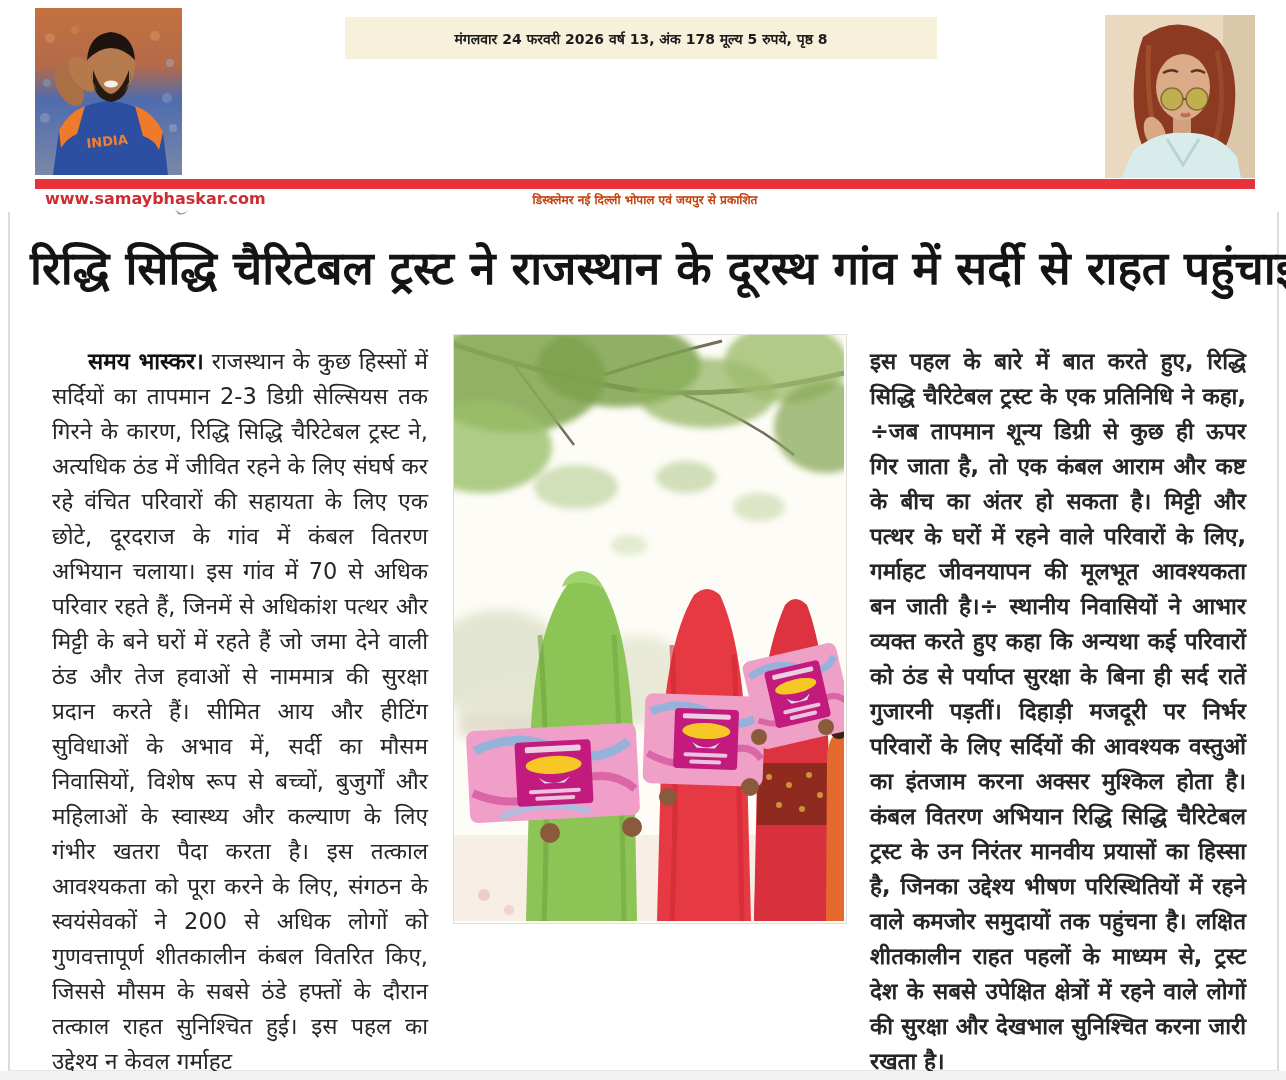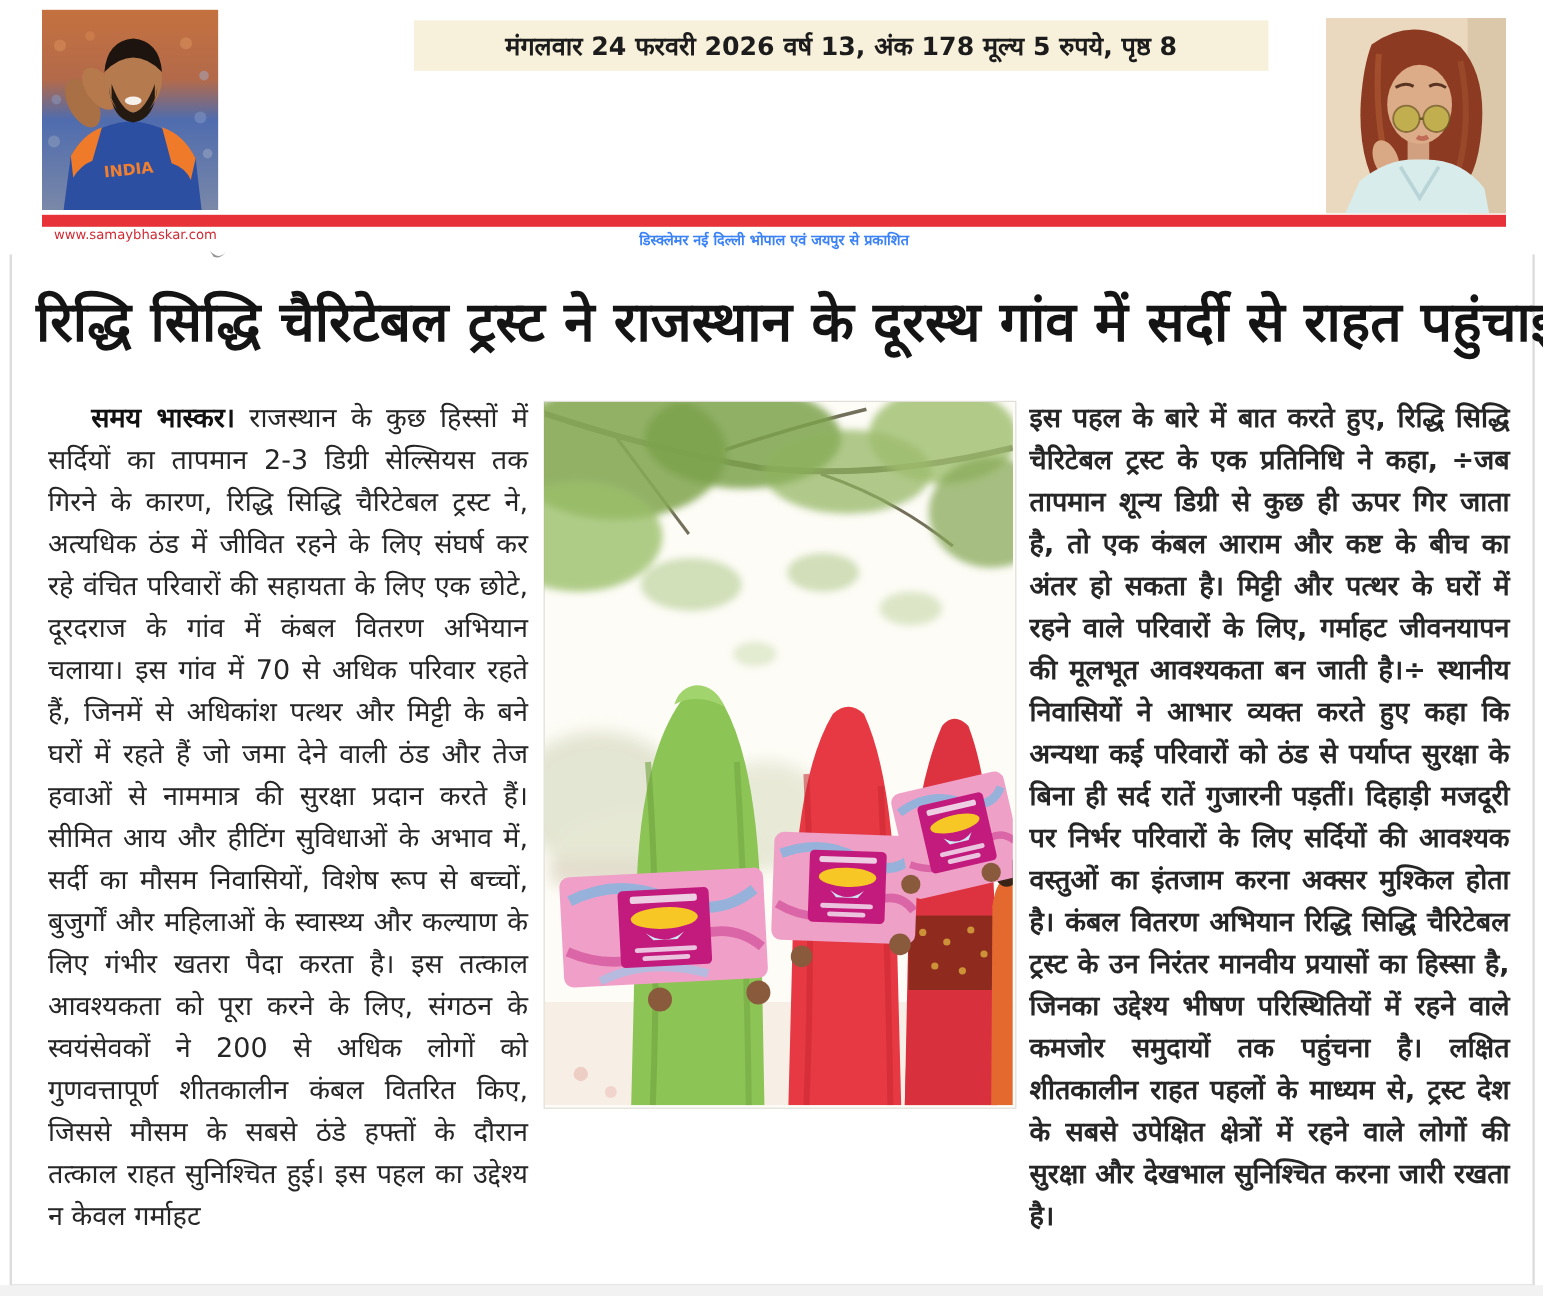--- a/index.html
+++ b/index.html
@@ -7,51 +7,51 @@
     width:1286px;height:1080px;position:relative;overflow:hidden;
     background:#ffffff;
     font-family:"DejaVu Sans","Liberation Sans",sans-serif;
   }
   .abs{position:absolute;}
 
   
   .photo-left{left:35px;top:8px;width:147px;height:167px;}
   .photo-right{left:1105px;top:15px;width:150px;height:163px;}
   .datebar{
-    left:345px;top:17px;width:712px;height:42px;background:#f7f0da;
+    left:345px;top:17px;width:592px;height:42px;background:#f7f0da;
     display:flex;align-items:center;justify-content:center;
-    font-weight:bold;font-size:21px;color:#1c1c1c;white-space:nowrap;
+    font-weight:bold;font-size:14px;color:#1c1c1c;white-space:nowrap;
   }
   .masthead-title{
     left:0;top:48px;width:100%;text-align:center;
     font-size:90px;font-weight:900;letter-spacing:-2px;line-height:122px;
     white-space:nowrap;
   }
   .masthead-title .t-red{color:#d2232a;}
   .masthead-title .t-black{color:#101010;}
   .red-bar{left:35px;top:179px;width:1220px;height:10px;background:#e63238;}
   .under-bar{left:35px;top:189px;width:1220px;height:16px;}
-  .website{position:absolute;left:10px;top:0;font-size:11px;font-weight:normal;color:#cf2b33;}
-  .publisher{position:absolute;left:50%;transform:translateX(-50%);top:2px;font-size:12px;font-weight:bold;color:#3b82f6;}
+  .website{position:absolute;left:10px;top:0;font-size:16px;font-weight:bold;color:#cf2b33;}
+  .publisher{position:absolute;left:50%;transform:translateX(-50%);top:2px;font-size:12px;font-weight:bold;color:#c2410c;}
   .stray{left:172px;top:203px;width:20px;height:18px;}
 
   
   .frame{
     left:8px;top:212px;width:1267px;height:858px;
     border-left:2px solid #dcdcdc;border-right:2px solid #dcdcdc;border-bottom:2px solid #e6e6e6;
   }
   .headline{
     left:30px;top:228px;width:1226px;text-align:center;
     font-size:46px;font-weight:800;color:#141414;line-height:1.75;
     white-space:nowrap;
   }
   .body-col{
     font-size:22.5px;line-height:35px;text-align:justify;color:#262626;
   }
-  .body-col p{margin:0;}
+  .body-col p{margin:12px;}
   .col-left{left:40px;top:332px;width:400px;}
   .col-left p{text-indent:36px;}
   .byline{font-weight:bold;color:#111;}
   .photo-center{left:453px;top:334px;width:392px;height:588px;border:1px solid #e0ded8;background:#fdfcf7;}
   .caption{left:453px;top:930px;width:392px;}
   .col-right{left:858px;top:332px;width:400px;font-weight:bold;}
   .bottom-strip{left:0;top:1071px;width:1286px;height:9px;background:#f2f2f2;}
 </style>
 </head>
 <body>

